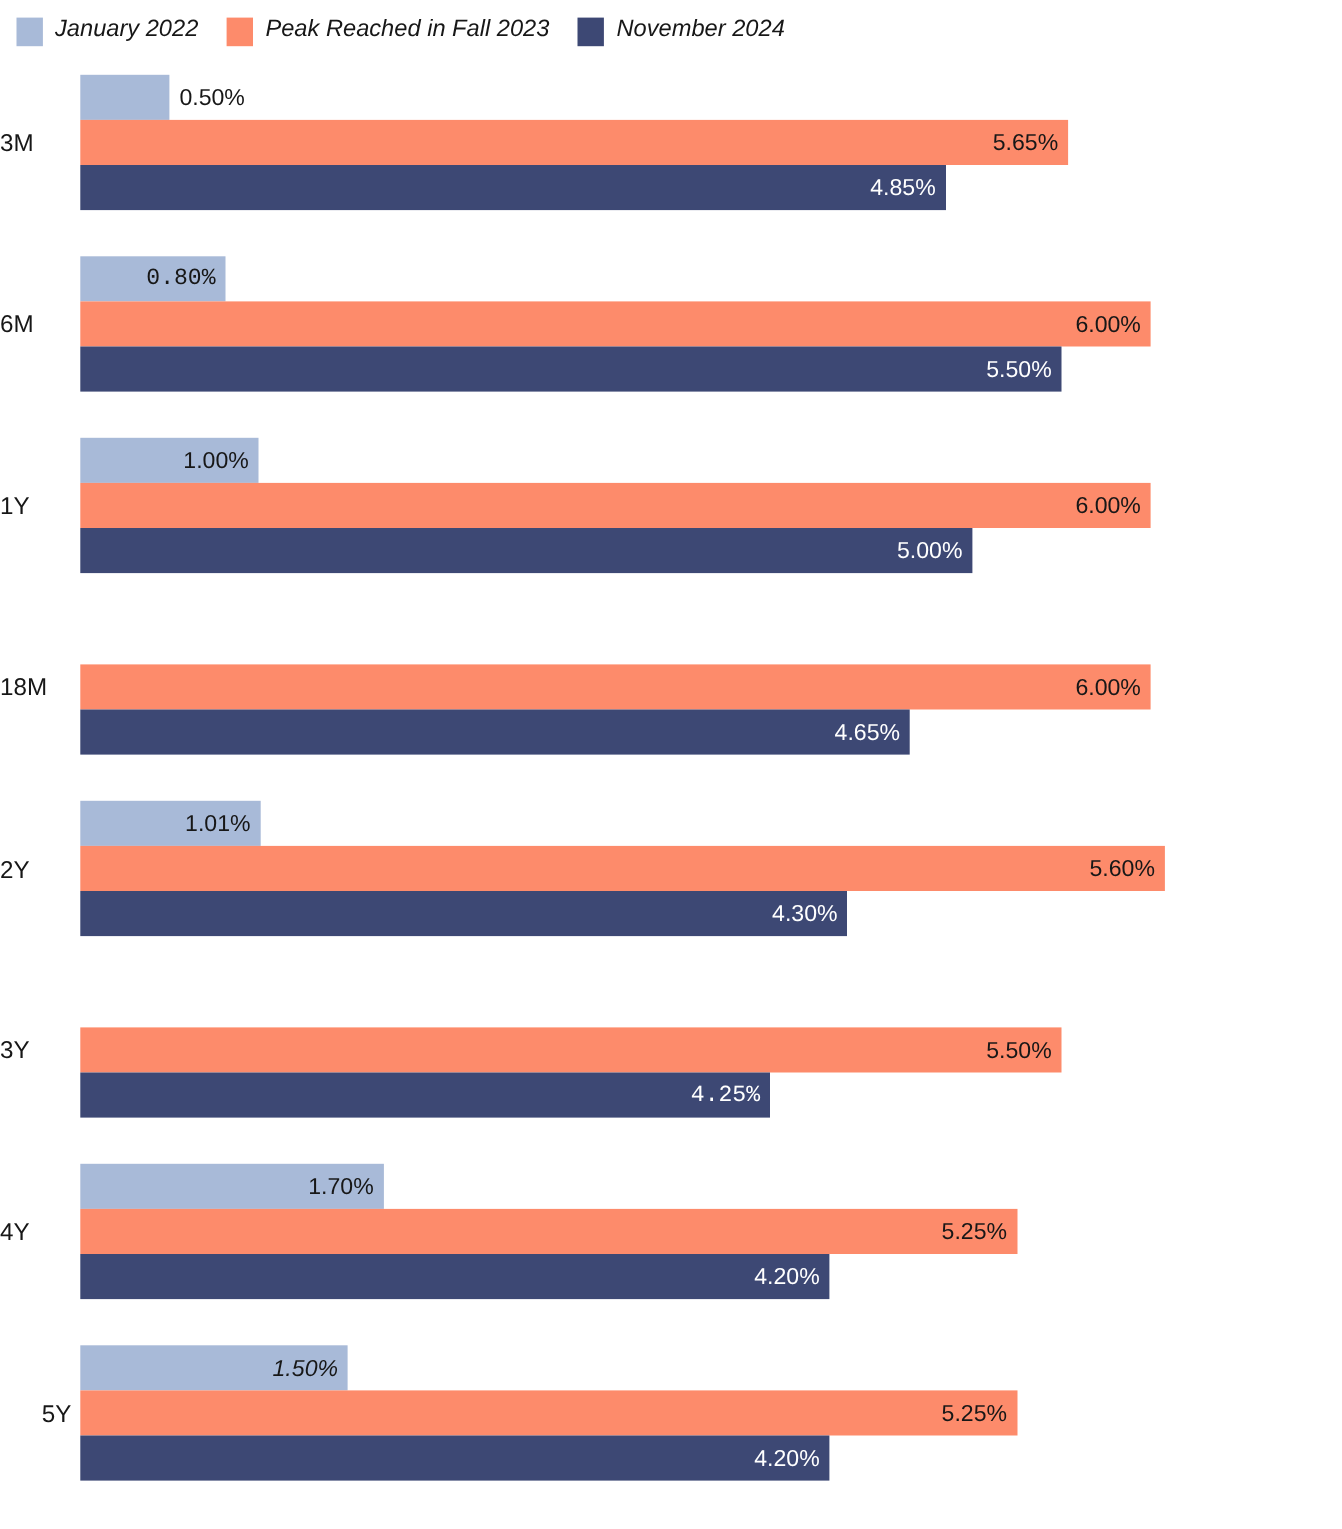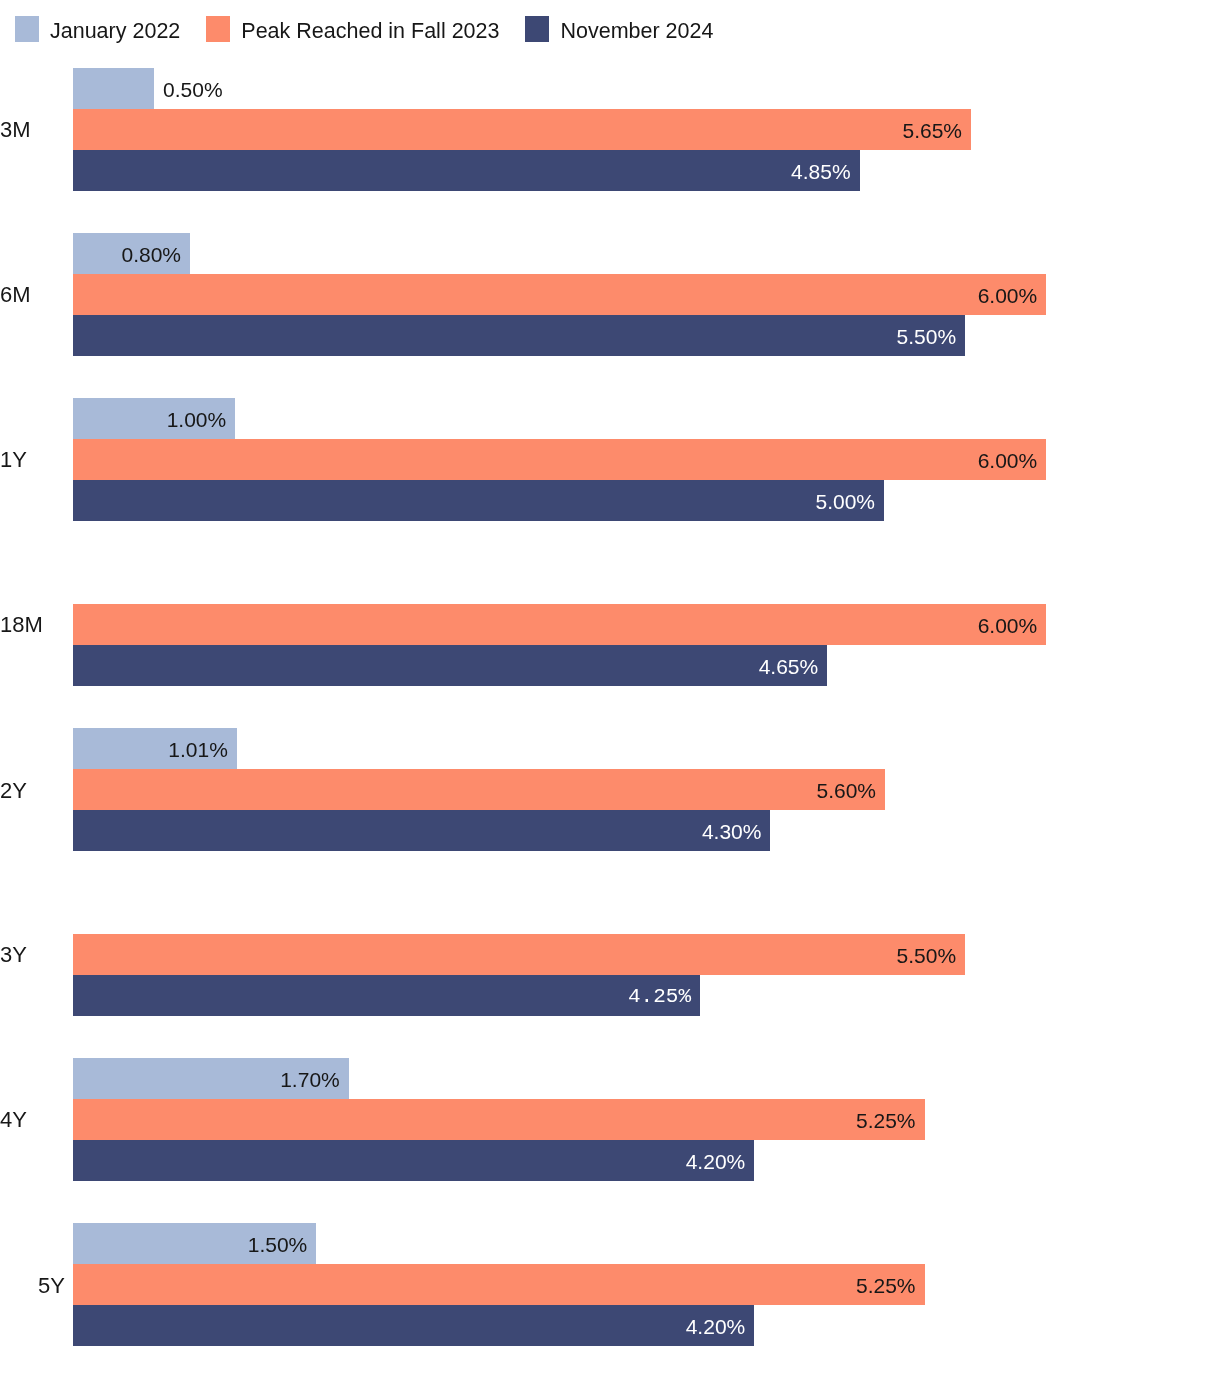--- a/index.html
+++ b/index.html
@@ -21,22 +21,23 @@
     position: absolute;
     left: 15px;
     top: 14px;
     height: 30px;
     display: flex;
     align-items: center;
     gap: 0px;
   }
   .legend-entry {
     display: flex;
-    align-items: flex-end;
+    align-items: flex-start;
     margin-right: 26px;
+    font-style: italic;
   }
   .legend-swatch {
     width: 24px;
     height: 26px;
     flex: 0 0 auto;
   }
   .legend-label {
     margin-left: 11px;
     font-size: 21.5px;
     line-height: 1;
@@ -123,21 +124,21 @@
         <div class="bar" style="width: 100%; background: rgb(253, 139, 107);"></div>
         <span class="bar-value inside" style="color: rgb(23, 23, 23);">5.65%</span>
       </div>
       <div class="bar-row" style="top: 82px; width: 786.67px;">
         <div class="bar" style="width: 100%; background: rgb(61, 72, 116);"></div>
         <span class="bar-value inside" style="color: rgb(255, 255, 255);">4.85%</span>
       </div>
     </div>
     <div class="group" style="top: 233px; height: 123px;">
       <div class="cat-label" style="top: 50.5px;">6M</div>
-      <div class="bar-row" style="top: 0px; width: 117px;">
+      <div class="bar-row" style="top: 0px; width: 132px; font-family: Liberation Mono, monospace;">
         <div class="bar" style="width: 100%; background: rgb(168, 186, 216);"></div>
         <span class="bar-value inside" style="color: rgb(23, 23, 23);">0.80%</span>
       </div>
       <div class="bar-row" style="top: 41px; width: 973.2px;">
         <div class="bar" style="width: 100%; background: rgb(253, 139, 107);"></div>
         <span class="bar-value inside" style="color: rgb(23, 23, 23);">6.00%</span>
       </div>
       <div class="bar-row" style="top: 82px; width: 892.1px;">
         <div class="bar" style="width: 100%; background: rgb(61, 72, 116);"></div>
         <span class="bar-value inside" style="color: rgb(255, 255, 255);">5.50%</span>
@@ -168,21 +169,21 @@
         <div class="bar" style="width: 100%; background: rgb(61, 72, 116);"></div>
         <span class="bar-value inside" style="color: rgb(255, 255, 255);">4.65%</span>
       </div>
     </div>
     <div class="group" style="top: 728px; height: 123px;">
       <div class="cat-label" style="top: 52px;">2Y</div>
       <div class="bar-row" style="top: 0px; width: 163.822px;">
         <div class="bar" style="width: 100%; background: rgb(168, 186, 216);"></div>
         <span class="bar-value inside" style="color: rgb(23, 23, 23);">1.01%</span>
       </div>
-      <div class="bar-row" style="top: 41px; width: 812px; padding-left: 32px;">
+      <div class="bar-row" style="top: 41px; width: 986px; padding-left: 32px;">
         <div class="bar" style="width: 100%; background: rgb(253, 139, 107);"></div>
         <span class="bar-value inside" style="color: rgb(23, 23, 23);">5.60%</span>
       </div>
       <div class="bar-row" style="top: 82px; width: 697.46px;">
         <div class="bar" style="width: 100%; background: rgb(61, 72, 116);"></div>
         <span class="bar-value inside" style="color: rgb(255, 255, 255);">4.30%</span>
       </div>
     </div>
     <div class="group" style="top: 893px; height: 123px;">
       <div class="cat-label" style="top: 50.5px;">3Y</div>
@@ -205,21 +206,21 @@
         <div class="bar" style="width: 100%; background: rgb(253, 139, 107);"></div>
         <span class="bar-value inside" style="color: rgb(23, 23, 23);">5.25%</span>
       </div>
       <div class="bar-row" style="top: 82px; width: 681.24px;">
         <div class="bar" style="width: 100%; background: rgb(61, 72, 116);"></div>
         <span class="bar-value inside" style="color: rgb(255, 255, 255);">4.20%</span>
       </div>
     </div>
     <div class="group" style="top: 1223px; height: 123px;">
       <div class="cat-label" style="top: 52px; padding-left: 38px;">5Y</div>
-      <div class="bar-row" style="top: 0px; width: 243.3px;">
+      <div class="bar-row" style="top: 0px; width: 243.3px; font-style: italic;">
         <div class="bar" style="width: 100%; background: rgb(168, 186, 216);"></div>
         <span class="bar-value inside" style="color: rgb(23, 23, 23);">1.50%</span>
       </div>
       <div class="bar-row" style="top: 41px; width: 851.55px;">
         <div class="bar" style="width: 100%; background: rgb(253, 139, 107);"></div>
         <span class="bar-value inside" style="color: rgb(23, 23, 23);">5.25%</span>
       </div>
       <div class="bar-row" style="top: 82px; width: 681.24px;">
         <div class="bar" style="width: 100%; background: rgb(61, 72, 116);"></div>
         <span class="bar-value inside" style="color: rgb(255, 255, 255);">4.20%</span>

